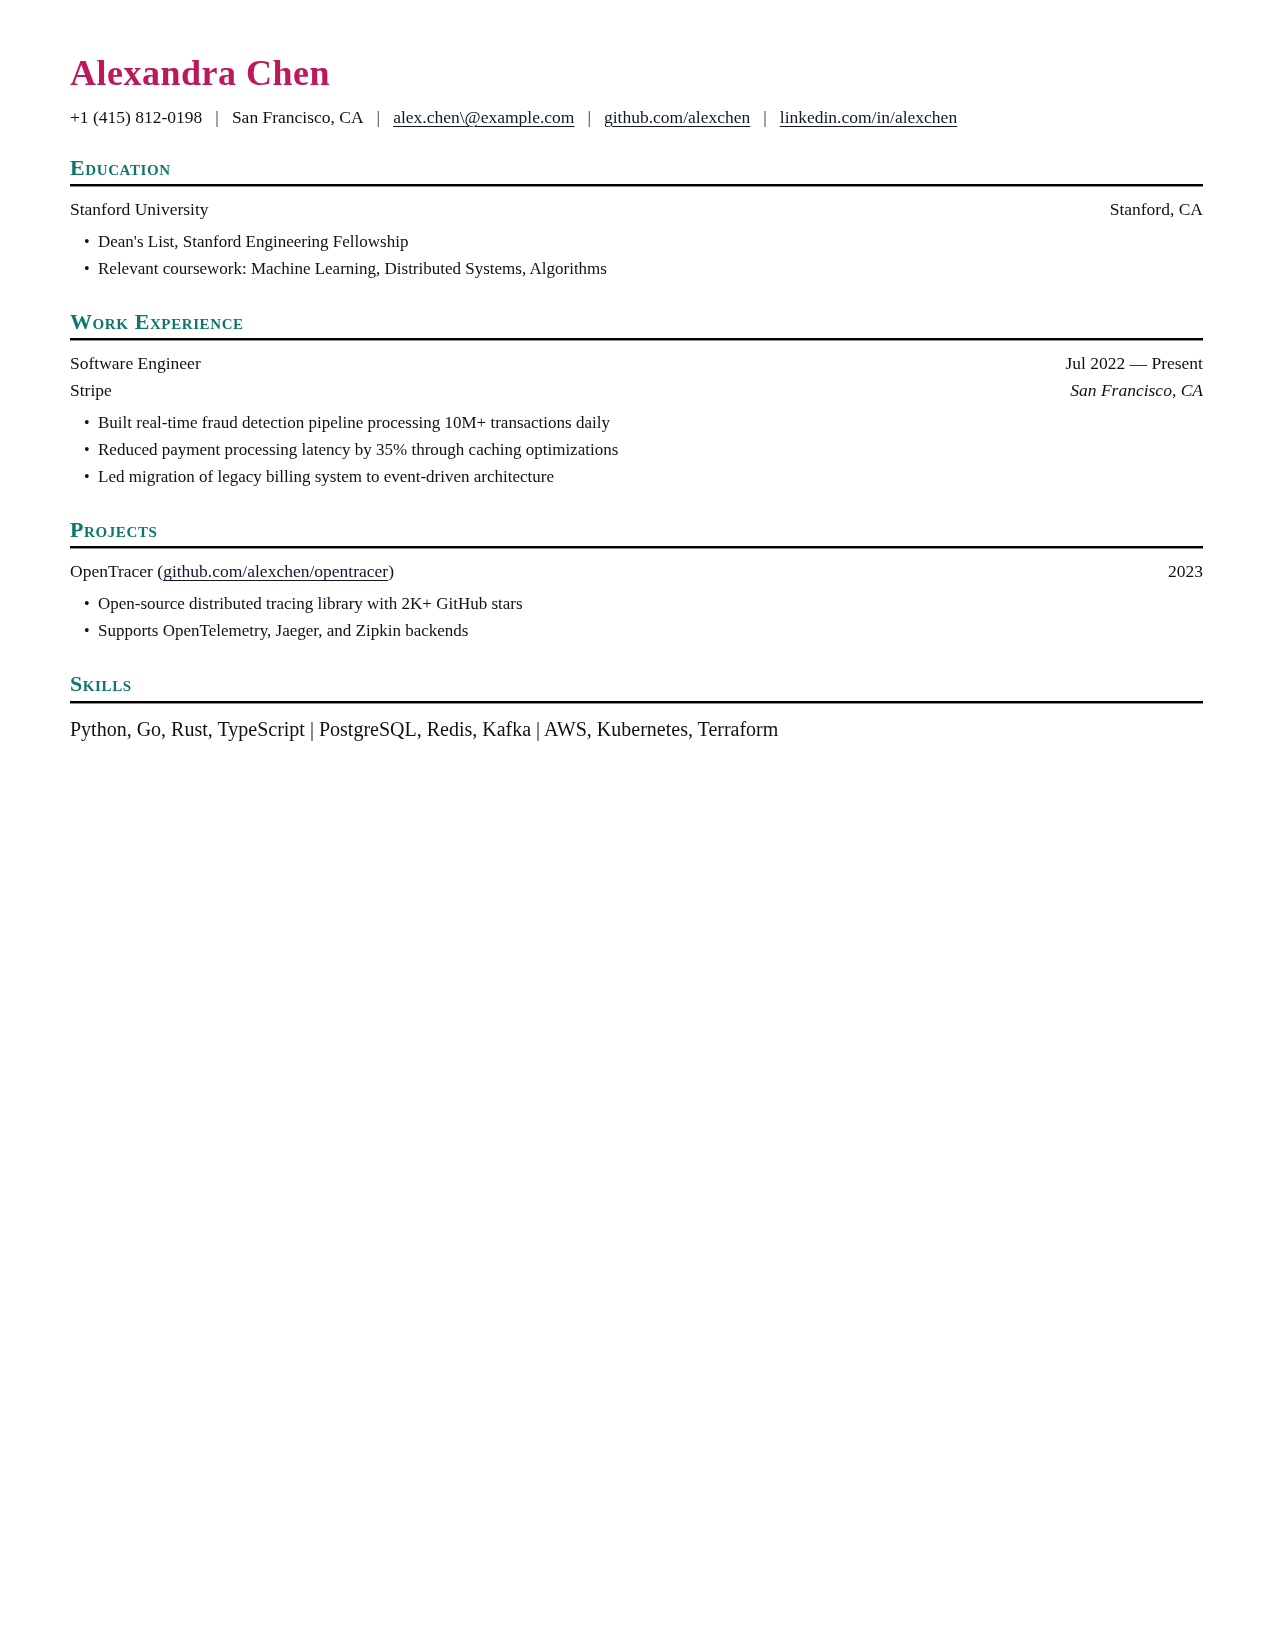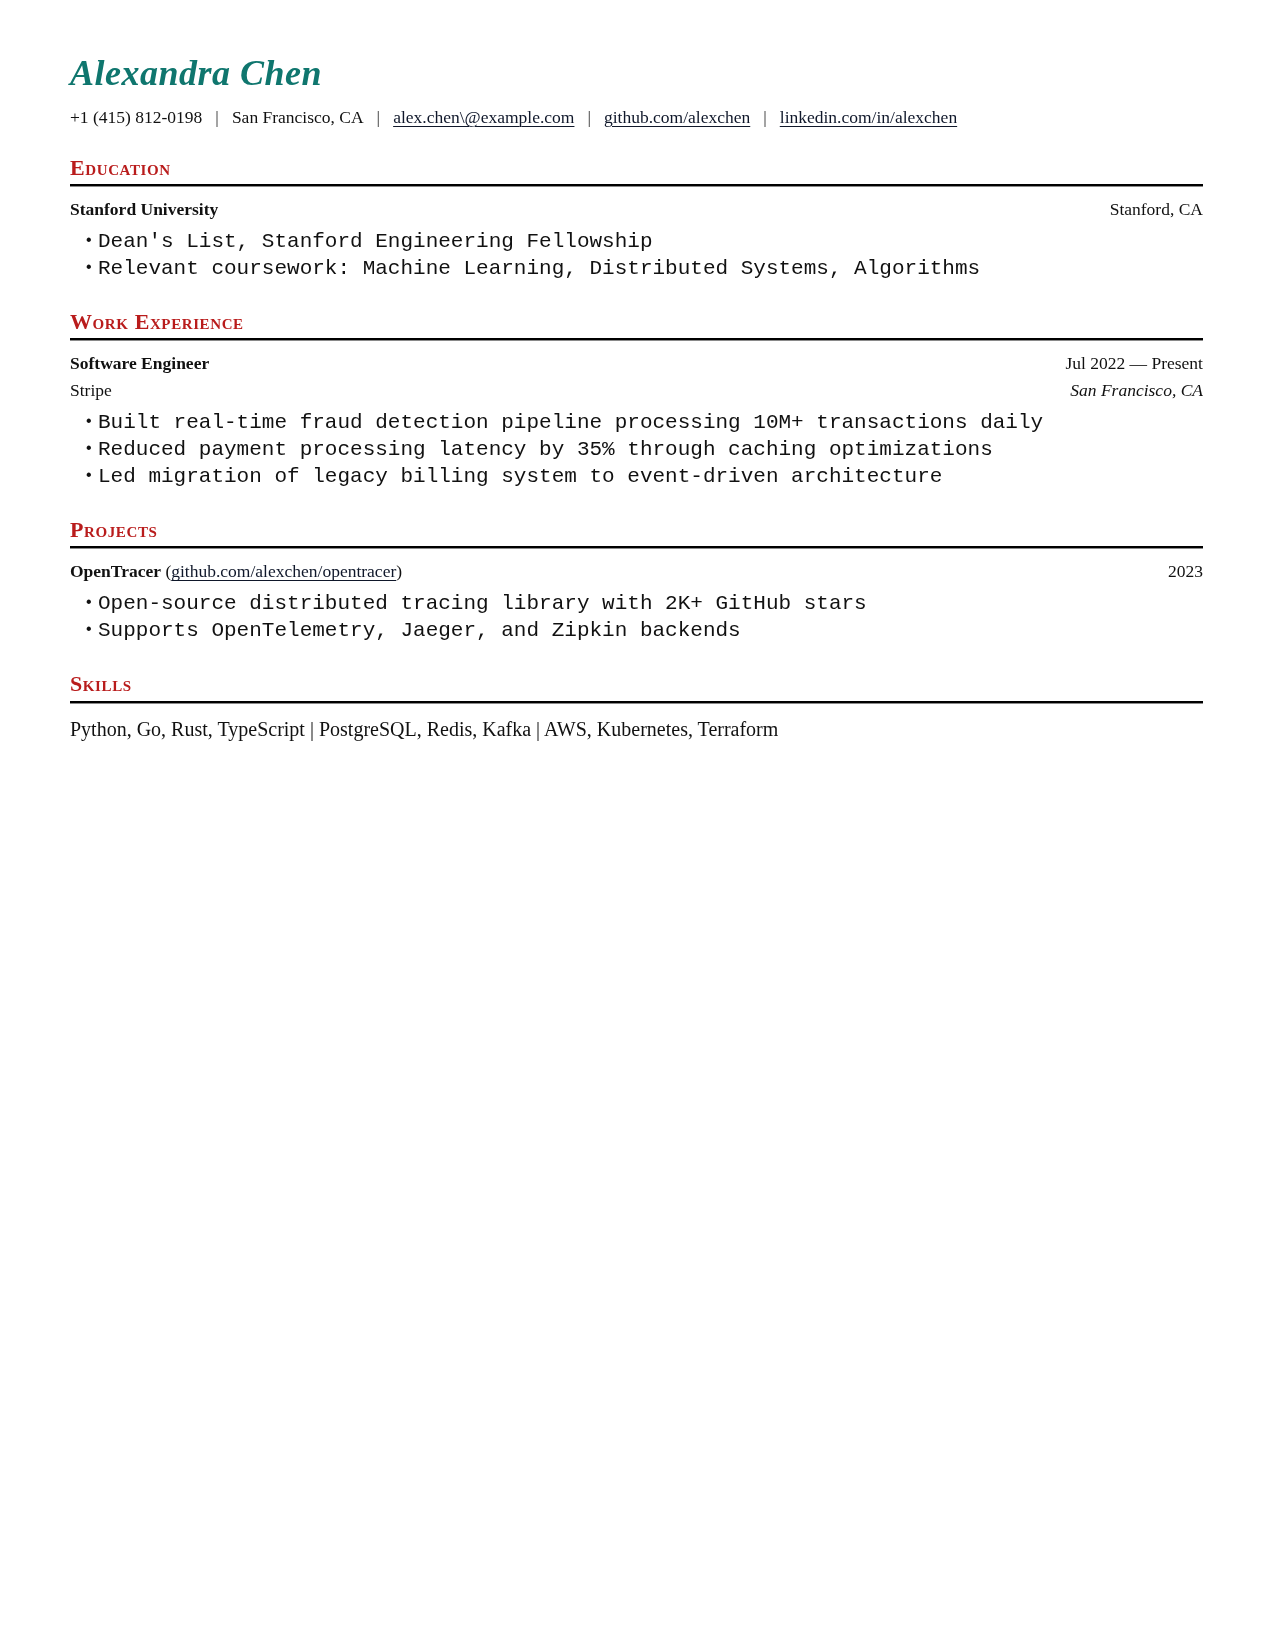--- a/index.html
+++ b/index.html
@@ -12,24 +12,23 @@
   .page {
     width: 1275px; height: 1650px;
     padding: 54px 72px 40px 70px;
     background: #ffffff;
   }
   
   h1.name {
     margin: 0;
     font-size: 36px;
     font-weight: bold;
-    color: #0f766e;
+    color: #be185d;
     letter-spacing: 0.5px;
     line-height: 1.1;
-    font-style: italic;
   }
   .contact {
     margin-top: 13px;
     font-size: 17.5px;
     display: flex;
     align-items: baseline;
     white-space: nowrap;
   }
   .contact .sep {
     margin: 0 13px;
@@ -43,50 +42,49 @@
     cursor: pointer;
   }
   
   section { margin-top: 27px; }
   h2.sec {
     margin: 0;
     font-size: 22px;
     font-weight: bold;
     font-variant: small-caps;
     letter-spacing: 0.6px;
-    color: #b91c1c;
+    color: #0f766e;
     line-height: 1.15;
   }
   .rule {
     margin-top: 4px;
     height: 1px;               
     border-top: 2px solid #000000;
     border-bottom: 1px solid #8a8a8a;
   }
   .row {
     display: flex;
     justify-content: space-between;
     align-items: baseline;
     font-size: 17.5px;
     line-height: 27px;
   }
   .row.first { margin-top: 9px; }
-  .b { font-weight: bold; }
+  .b { font-weight: normal; }
   .i { font-style: italic; }
   ul.bullets {
     margin: 5px 0 0 0;
     padding: 0;
     list-style: none;
   }
   ul.bullets li {
     position: relative;
-    font-size: 21px;
+    font-size: 17px;
     line-height: 27px;
     padding-left: 28px;
-    font-family: Liberation Mono, monospace;
   }
   ul.bullets li::before {
     content: "\2022";
     position: absolute;
     left: 14px;
     top: 0;
     font-size: 16px;
   }
   .proj-title { display: inline; }
   .skills-line {

